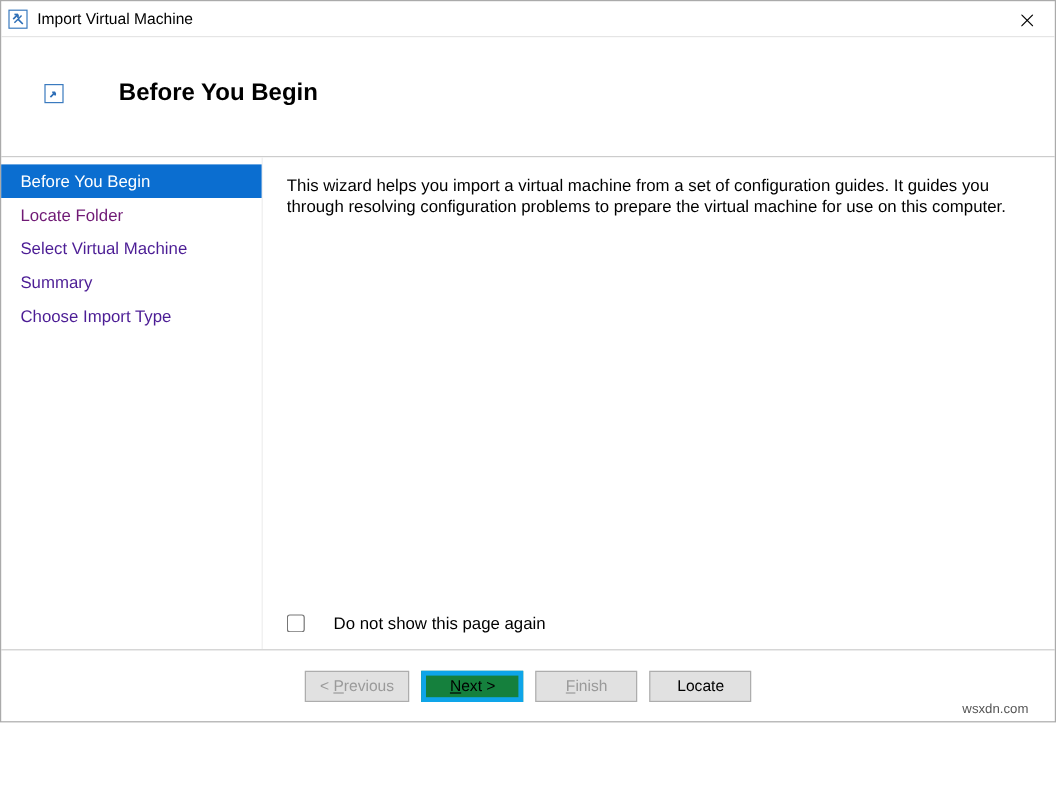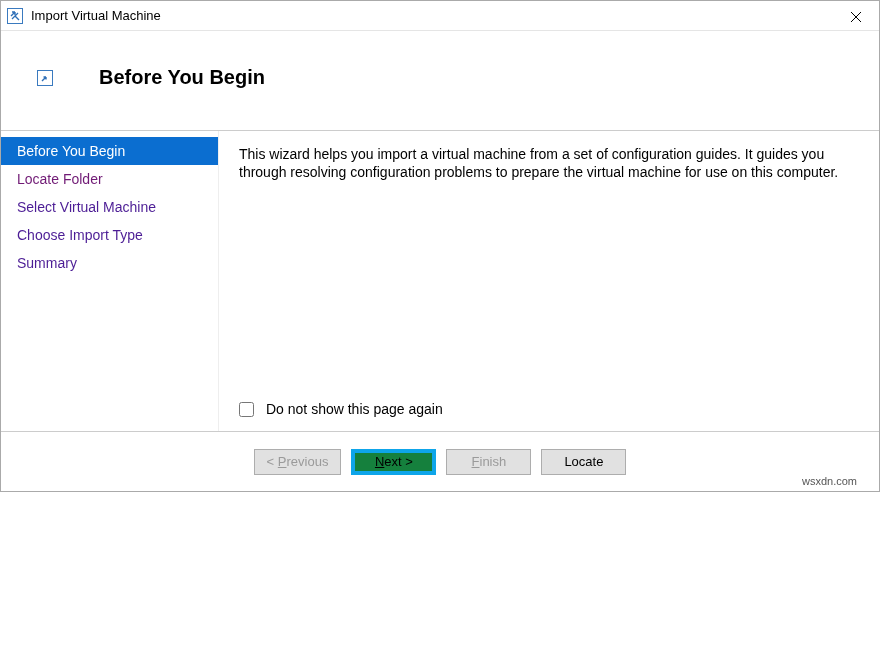--- a/index.html
+++ b/index.html
@@ -5,21 +5,21 @@
     * { box-sizing: border-box; }
     body {
       margin: 0;
       font-family: "Segoe UI", Tahoma, sans-serif;
       font-size: 13px;
       background: #fff;
       color: #000;
     }
     .window {
       width: 880px;
-      height: 492px;
+      height: 602px;
       border: 1px solid #aaa;
       background: #fff;
       display: flex;
       flex-direction: column;
       position: relative;
     }
     .titlebar {
       display: flex;
       align-items: center;
       height: 30px;
@@ -113,21 +113,21 @@
       font-size: 14px;
       color: #000;
       line-height: 1.3;
     }
     .checkbox-row {
       position: absolute;
       bottom: 14px;
       left: 20px;
       display: flex;
       align-items: center;
-      gap: 12px;
+      gap: 24px;
       font-size: 14px;
     }
     .checkbox-row input[type="checkbox"] {
       width: 15px;
       height: 15px;
       margin: 0;
     }
     .footer {
       border-top: 1px solid #ccc;
       height: 60px;
@@ -192,22 +192,22 @@
         </svg>
     </span>
     <h1>Before You Begin</h1>
   </div>
 
   <div class="body-area">
     <div class="sidebar">
       <div class="step active">Before You Begin</div>
       <div class="step enabled">Locate Folder</div>
       <div class="step">Select Virtual Machine</div>
+      <div class="step">Summary</div>
       <div class="step">Choose Import Type</div>
-      <div class="step">Summary</div>
     </div>
 
     <div class="main">
       <div class="description">This wizard helps you import a virtual machine from a set of configuration guides. It guides you through resolving configuration problems to prepare the virtual machine for use on this computer.</div>
       <label class="checkbox-row">
         <input type="checkbox" style="">
         <span>Do not show this page again</span>
       </label>
     </div>
   </div>

